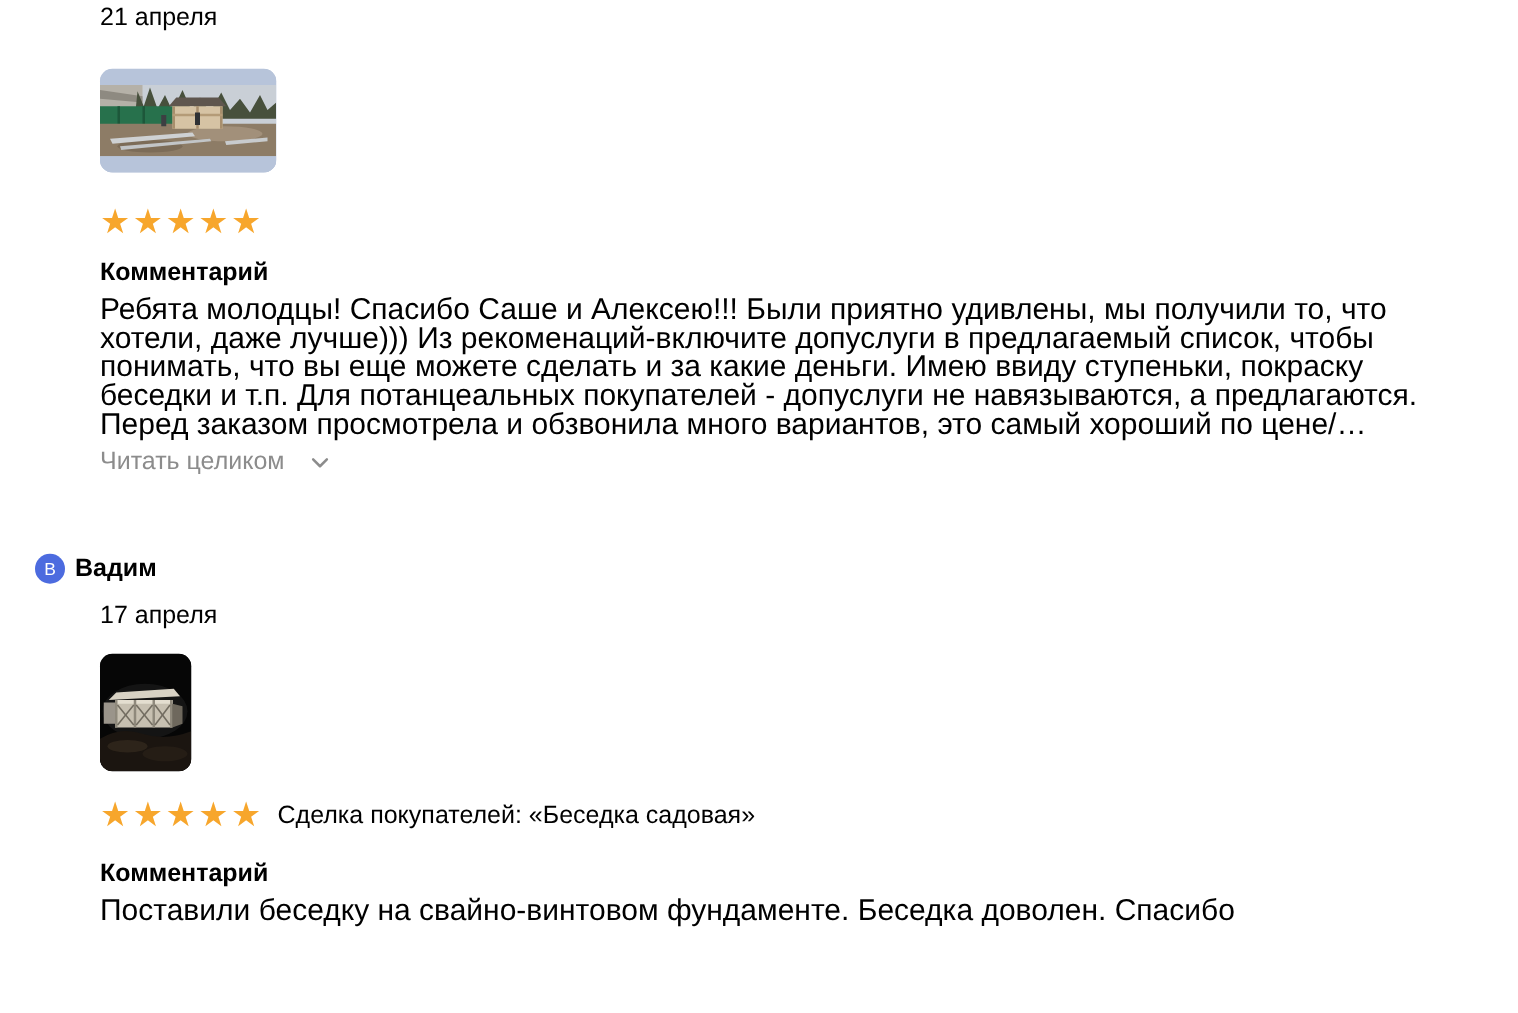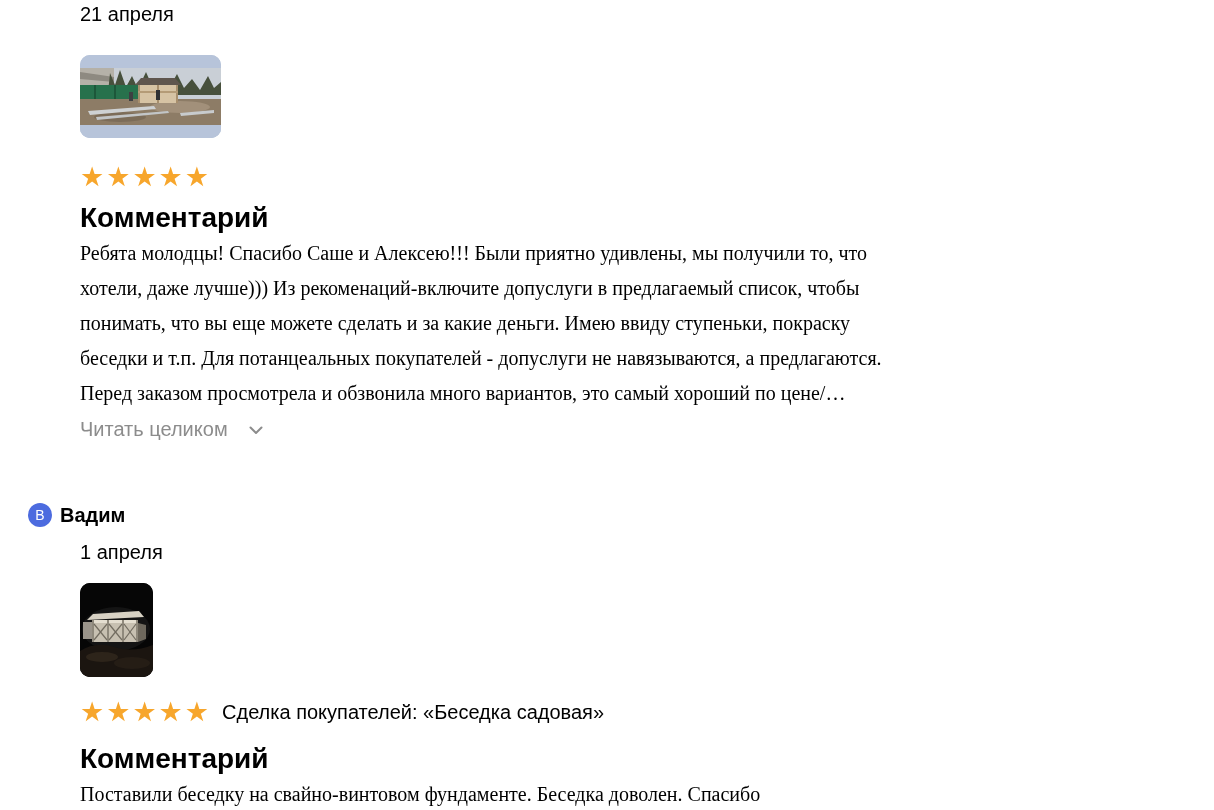--- a/index.html
+++ b/index.html
@@ -24,24 +24,24 @@
   .thumb svg { display: block; width: 100%; height: 100%; }
 
   .rating-row { display: flex; align-items: center; margin-top: 25px; }
   .stars {
     color: var(--star-color, #F7A62C);
     font-size: 27px; line-height: 28px; letter-spacing: 2px;
     white-space: nowrap;
   }
   .deal-title { font-size: 20px; line-height: 28px; margin-left: 11px; }
 
-  .comment-label { font-size: 28px; line-height: 24px; font-weight: bold; margin-top: 15px; }
+  .comment-label { font-size: 20px; line-height: 24px; font-weight: bold; margin-top: 15px; }
   .comment-text {
-    font-size: 20px; line-height: 35px; margin-top: 6px;
-    max-width: 1095px; white-space: pre-line; font-family: Liberation Serif, serif;
+    font-size: 24px; line-height: 23px; margin-top: 6px;
+    max-width: 1095px; white-space: pre-line;
   }
 
   .read-more {
     margin-top: 6px; display: inline-flex; align-items: center; gap: 21px;
     color: var(--link-gray, #8C8C8C); font-size: 20px; line-height: 24px;
     cursor: pointer; user-select: none;
   }
   .read-more svg { margin-top: 3px; }
 
   .review-2 { margin-top: 62px; }
@@ -117,21 +117,21 @@
 
   <section class="review review-2">
     <div class="author-row">
       <div class="avatar">
         <span>В</span>
       </div>
       <div class="author-name">Вадим</div>
     </div>
 
     <div class="review-body">
-      <div class="date">1 апреля</div>
+      <div class="date">17 апреля</div>
 
       <div class="thumb thumb-portrait">
         <svg viewBox="0 0 73 94" preserveAspectRatio="none">
           <rect x="0" y="0" width="73" height="94" fill="#060606"></rect>
           <ellipse cx="36" cy="46" rx="34" ry="22" fill="#ffffff" opacity="0.06"></ellipse>
           <polygon points="7,37 64,34 59,28 13,31" fill="#d8d2c4"></polygon>
           <rect x="12" y="37" width="46" height="22" fill="#c7c0b1"></rect>
           <rect x="12" y="37" width="46" height="3" fill="#e4ded0"></rect>
           <rect x="12" y="37" width="2" height="22" fill="#8f897c"></rect>
           <rect x="27" y="37" width="2" height="22" fill="#8f897c"></rect>

